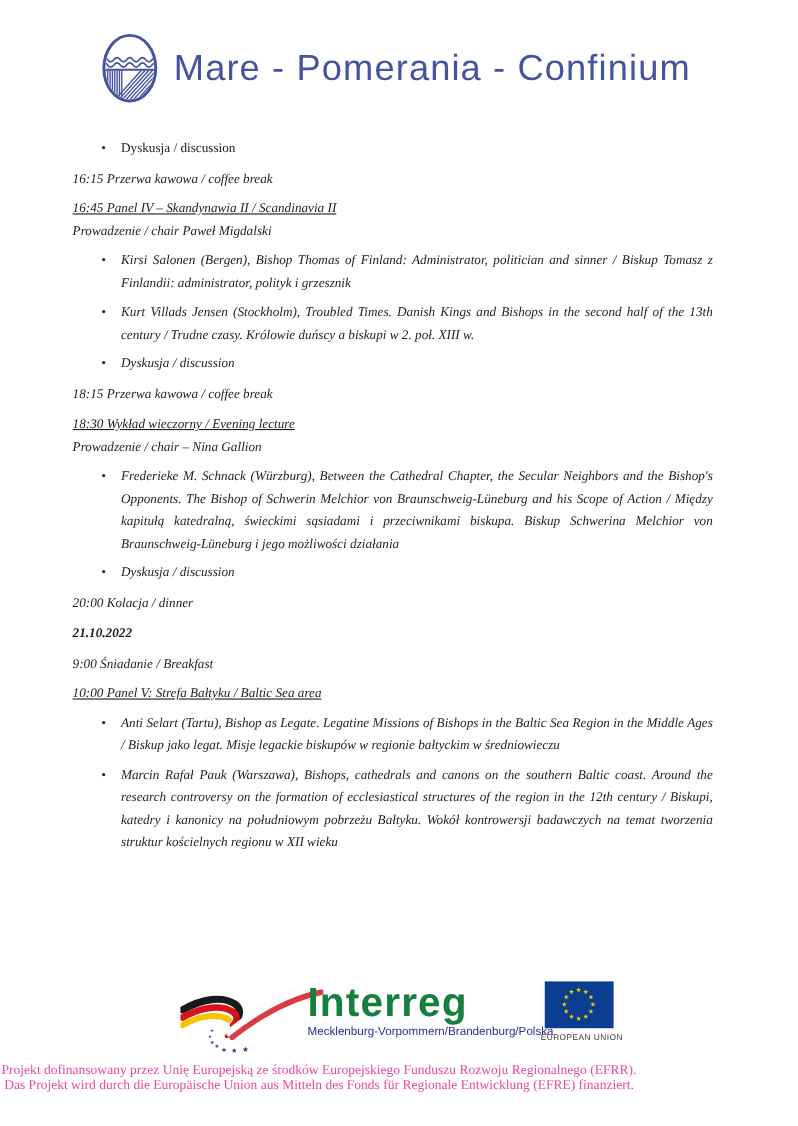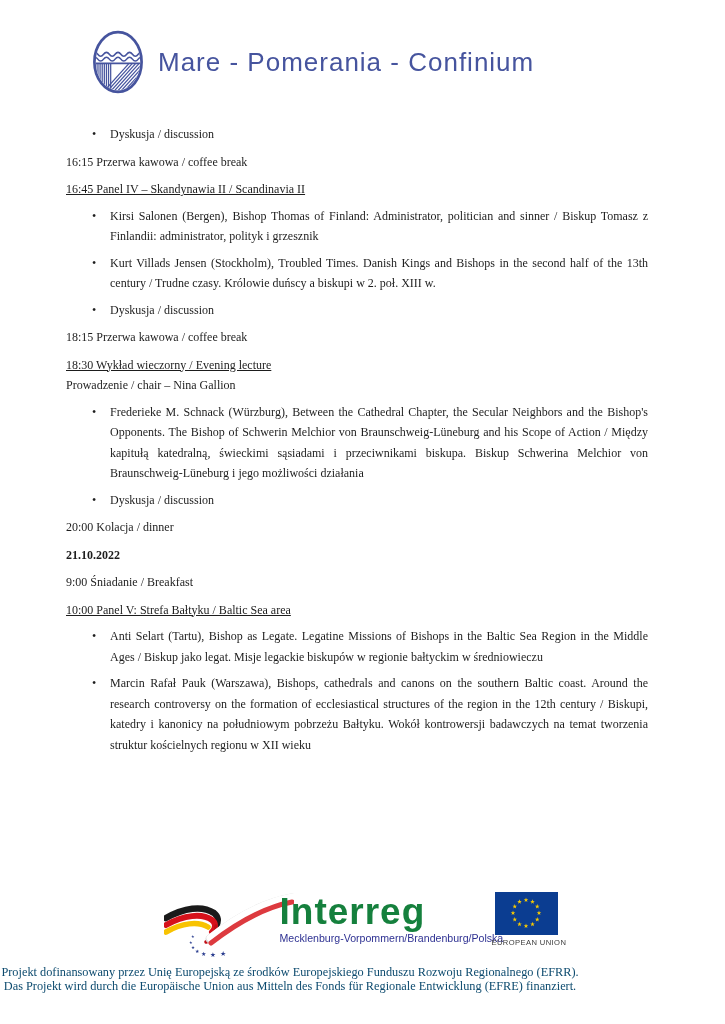--- a/index.html
+++ b/index.html
@@ -7,29 +7,29 @@
     position:relative;width:725px;height:1024px;margin:0 auto;
     background:#ffffff;overflow:hidden;
     font-family:"Liberation Serif", serif;color:#1d1d1d;
   }
 
   
   .header{position:absolute;left:92px;top:30px;display:flex;align-items:center;}
   .mare-logo{width:52px;height:64px;flex:0 0 auto;}
   .title{
     font-family:"Liberation Sans", sans-serif;
-    font-size:26px;font-weight:400;letter-spacing:1px;
+    font-size:33px;font-weight:400;letter-spacing:1px;
     color:#46549e;margin-left:14px;white-space:nowrap;
   }
 
   
   .content{position:absolute;left:66px;top:118px;width:582px;
     font-size:12px;line-height:20.5px;}
   .item{margin:0;}
-  .item+.item{margin-top:7px;}
+  .item+.item{margin-top:7px;font-style:italic;}
   .item.bullet{position:relative;padding-left:44px;text-align:justify;margin-top:6px;}
   .item.bullet::before{content:"•";position:absolute;left:26px;top:0;}
   .item.heading{text-decoration:underline;}
   .item.chair{margin-top:0;}
   .item.date{font-weight:bold;}
 
   
   .footer-logos{position:absolute;left:0;top:883px;width:725px;
     display:flex;justify-content:center;align-items:flex-start;}
   .swoosh{width:130px;height:75px;margin-top:5px;}
@@ -44,21 +44,21 @@
   }
   .eu-block{margin-left:12px;margin-top:9px;width:70px;text-align:left;}
   .eu-flag{width:63px;height:43px;display:block;margin:0 auto;}
   .eu-caption{
     font-family:"Liberation Sans", sans-serif;font-size:7.6px;
     color:#3a3a3a;letter-spacing:.4px;margin-top:3px;white-space:nowrap;
   }
 
   
   .funding{position:absolute;left:0;top:965px;width:580px;text-align:center;
-    font-size:12.3px;line-height:14px;color:#0c4a6e;}
+    font-size:12.3px;line-height:14px;color:#ec4899;}
 </style>
 </head>
 <body>
 
 <div class="page">
 
   <div class="header">
     <svg class="mare-logo" viewBox="0 0 54 66">
       <defs>
         <clipPath id="mclip">
@@ -88,20 +88,21 @@
           <path d="M34.5,66 L62.5,35" stroke-width="1.3"></path>
       </g>
     </svg>
     <div class="title">Mare - Pomerania - Confinium</div>
   </div>
 
   <div class="content">
     <p class="item bullet">Dyskusja / discussion</p>
     <p class="item line">16:15 Przerwa kawowa / coffee break</p>
     <p class="item heading">16:45 Panel IV – Skandynawia II / Scandinavia II</p>
+    <p class="item chair">Prowadzenie / chair Paweł Migdalski</p>
     <p class="item bullet">Kirsi Salonen (Bergen), Bishop Thomas of Finland: Administrator, politician and sinner / Biskup Tomasz z Finlandii: administrator, polityk i grzesznik</p>
     <p class="item bullet">Kurt Villads Jensen (Stockholm), Troubled Times. Danish Kings and Bishops in the second half of the 13th century / Trudne czasy. Królowie duńscy a biskupi w 2. poł. XIII w.</p>
     <p class="item bullet">Dyskusja / discussion</p>
     <p class="item line">18:15 Przerwa kawowa / coffee break</p>
     <p class="item heading">18:30 Wykład wieczorny / Evening lecture</p>
     <p class="item chair">Prowadzenie / chair – Nina Gallion</p>
     <p class="item bullet">Frederieke M. Schnack (Würzburg), Between the Cathedral Chapter, the Secular Neighbors and the Bishop's Opponents. The Bishop of Schwerin Melchior von Braunschweig-Lüneburg and his Scope of Action / Między kapitułą katedralną, świeckimi sąsiadami i przeciwnikami biskupa. Biskup Schwerina Melchior von Braunschweig-Lüneburg i jego możliwości działania</p>
     <p class="item bullet">Dyskusja / discussion</p>
     <p class="item line">20:00 Kolacja / dinner</p>
     <p class="item date">21.10.2022</p>

